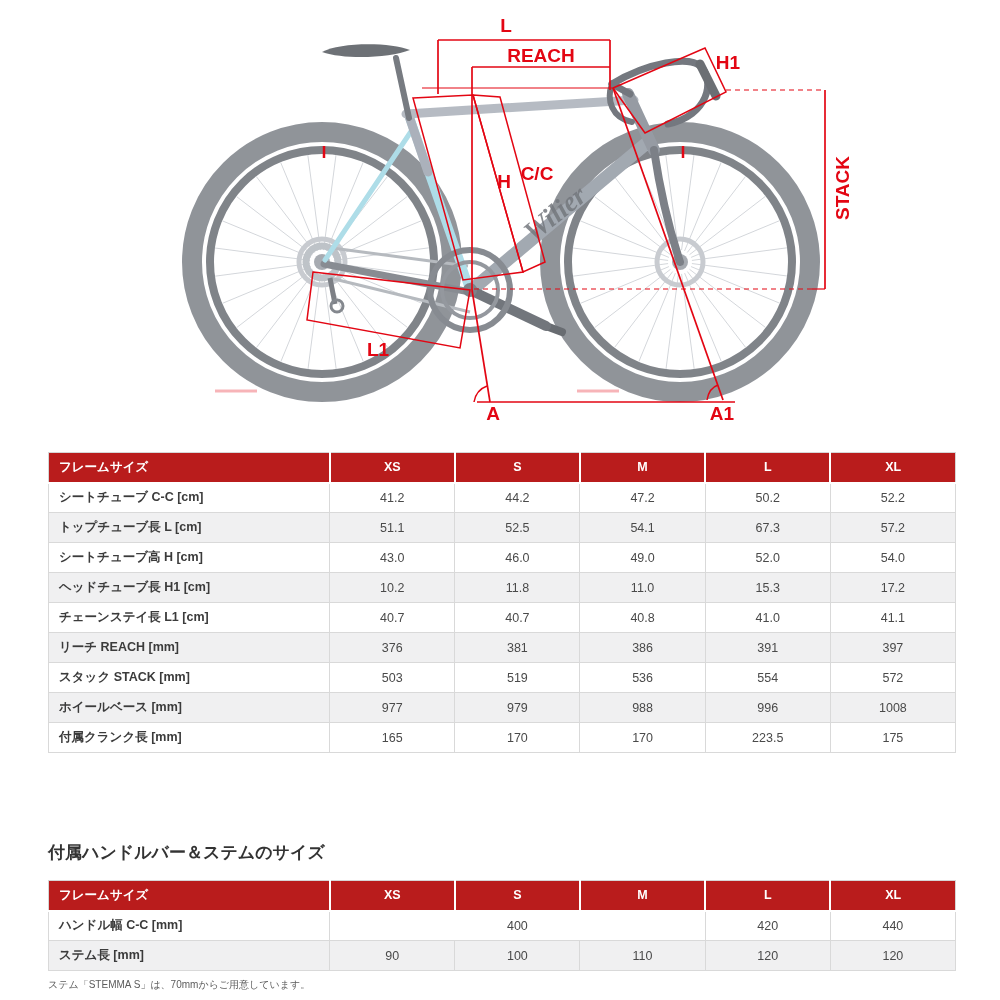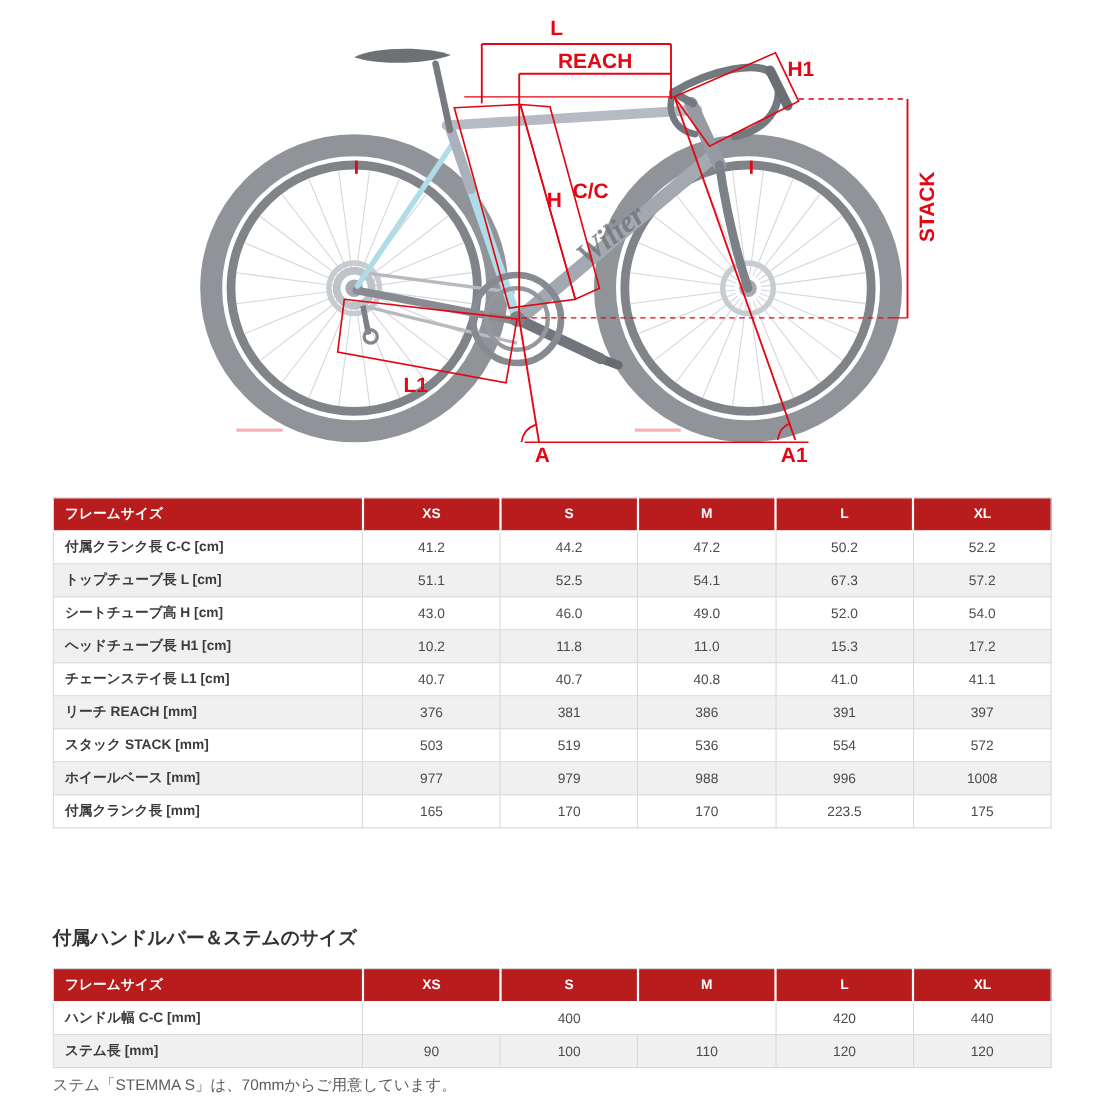--- a/index.html
+++ b/index.html
@@ -15,21 +15,21 @@
   col.size-col{width:13.8%;}
   th,td{height:30px;padding:0 4px;box-sizing:border-box;}
   thead th{background:#b91c1c;color:#fff;font-weight:bold;text-align:center;
            border-left:2px solid #fff;border-bottom:2px solid #fff;}
   thead th:first-child{border-left:1px solid #d6d6d6;text-align:left;padding-left:10px;}
   tbody th{font-weight:bold;text-align:left;padding-left:10px;color:#3b3b3b;}
   tbody th,tbody td{border:1px solid #d9d9d9;}
   tbody td{text-align:center;color:#4a4a4a;}
   tbody tr:nth-child(even){background:#f0f0f1;}
   tbody tr:nth-child(odd){background:#ffffff;}
-  .footnote{margin-top:7px;font-size:14px;color:#5c5c5c;}
+  .footnote{margin-top:7px;font-size:10px;color:#5c5c5c;}
   .anno-label{font-weight:bold;font-size:19px;font-family:"Liberation Sans",sans-serif;}
 </style>
 </head>
 <body>
 
 <div class="page">
 
   <div class="diagram-wrap">
     <svg width="1000" height="446" viewBox="0 0 1000 446" xmlns="http://www.w3.org/2000/svg">
 
@@ -194,21 +194,21 @@
             <th>フレームサイズ</th>
             <th>XS</th>
             <th>S</th>
             <th>M</th>
             <th>L</th>
             <th>XL</th>
           </tr>
         </thead>
       <tbody id="geo-body">
           <tr>
-            <th>付属クランク長 C-C [cm]</th>
+            <th>シートチューブ C-C [cm]</th>
             <td>41.2</td>
             <td>44.2</td>
             <td>47.2</td>
             <td>50.2</td>
             <td>52.2</td>
           </tr>
           <tr>
             <th>トップチューブ長 L [cm]</th>
             <td>51.1</td>
             <td>52.5</td>

